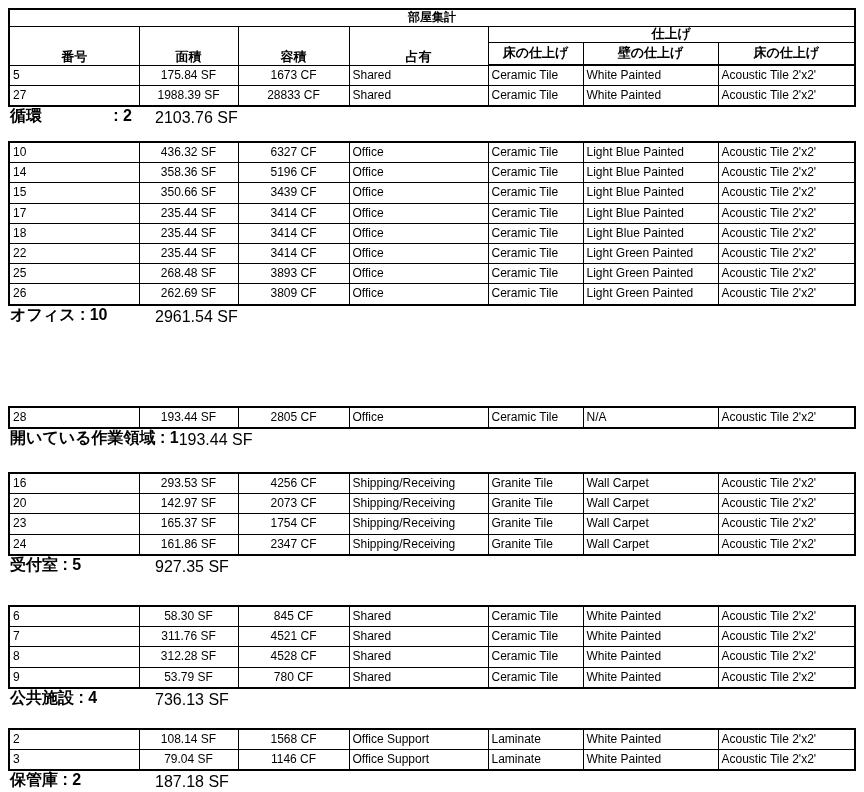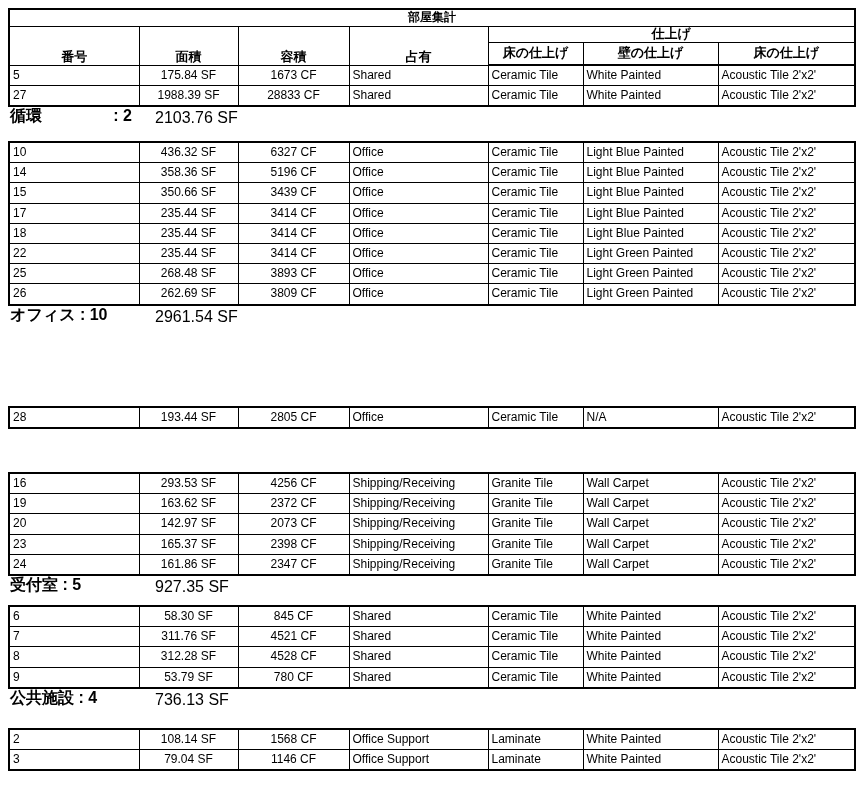--- a/index.html
+++ b/index.html
@@ -240,20 +240,24 @@
               <td class="c-left">28</td>
               <td class="c-center">193.44 SF</td>
               <td class="c-center">2805 CF</td>
               <td class="c-left">Office</td>
               <td class="c-left">Ceramic Tile</td>
               <td class="c-left">N/A</td>
               <td class="c-left">Acoustic Tile 2'x2'</td>
             </tr>
           </tbody>
         </table>
+        <div class="footer">
+          <span class="footer-label">開いている作業領域 : 1</span>
+          <span class="footer-total">193.44 SF</span>
+        </div>
       </div>
       <div class="group" style="top: 472px;">
         <table class="sched">
           <colgroup>
             <col style="width:130px">
             <col style="width:99px">
             <col style="width:111px">
             <col style="width:139px">
             <col style="width:95px">
             <col style="width:135px">
@@ -263,41 +267,32 @@
             <tr>
               <td class="c-left">16</td>
               <td class="c-center">293.53 SF</td>
               <td class="c-center">4256 CF</td>
               <td class="c-left">Shipping/Receiving</td>
               <td class="c-left">Granite Tile</td>
               <td class="c-left">Wall Carpet</td>
               <td class="c-left">Acoustic Tile 2'x2'</td>
             </tr>
             <tr>
-              <td class="c-left">19</td>
-              <td class="c-center">163.62 SF</td>
-              <td class="c-center">2372 CF</td>
-              <td class="c-left">Shipping/Receiving</td>
-              <td class="c-left">Granite Tile</td>
-              <td class="c-left">Wall Carpet</td>
-              <td class="c-left">Acoustic Tile 2'x2'</td>
-            </tr>
-            <tr>
               <td class="c-left">20</td>
               <td class="c-center">142.97 SF</td>
               <td class="c-center">2073 CF</td>
               <td class="c-left">Shipping/Receiving</td>
               <td class="c-left">Granite Tile</td>
               <td class="c-left">Wall Carpet</td>
               <td class="c-left">Acoustic Tile 2'x2'</td>
             </tr>
             <tr>
               <td class="c-left">23</td>
               <td class="c-center">165.37 SF</td>
-              <td class="c-center">2398 CF</td>
+              <td class="c-center">1754 CF</td>
               <td class="c-left">Shipping/Receiving</td>
               <td class="c-left">Granite Tile</td>
               <td class="c-left">Wall Carpet</td>
               <td class="c-left">Acoustic Tile 2'x2'</td>
             </tr>
             <tr>
               <td class="c-left">24</td>
               <td class="c-center">161.86 SF</td>
               <td class="c-center">2347 CF</td>
               <td class="c-left">Shipping/Receiving</td>
@@ -392,16 +387,20 @@
               <td class="c-left">3</td>
               <td class="c-center">79.04 SF</td>
               <td class="c-center">1146 CF</td>
               <td class="c-left">Office Support</td>
               <td class="c-left">Laminate</td>
               <td class="c-left">White Painted</td>
               <td class="c-left">Acoustic Tile 2'x2'</td>
             </tr>
           </tbody>
         </table>
+        <div class="footer">
+          <span class="footer-label">保管庫 : 2</span>
+          <span class="footer-total">187.18 SF</span>
+        </div>
       </div>
     </div>
 
 </div>
 
 </body></html>

